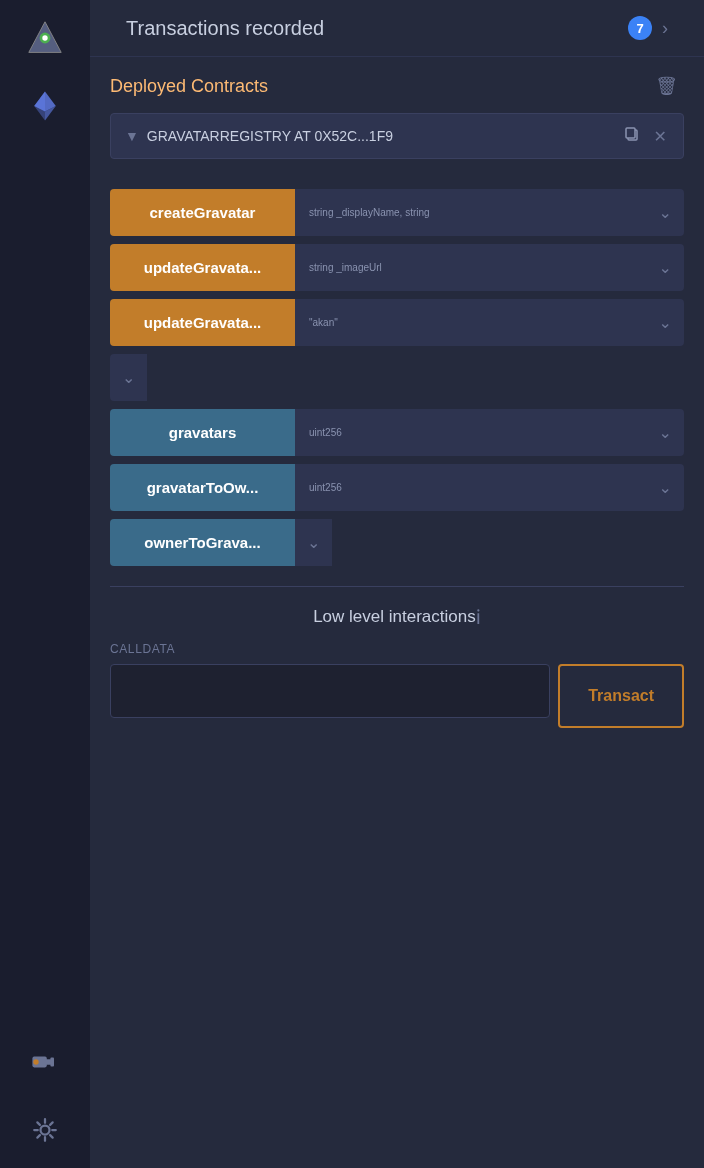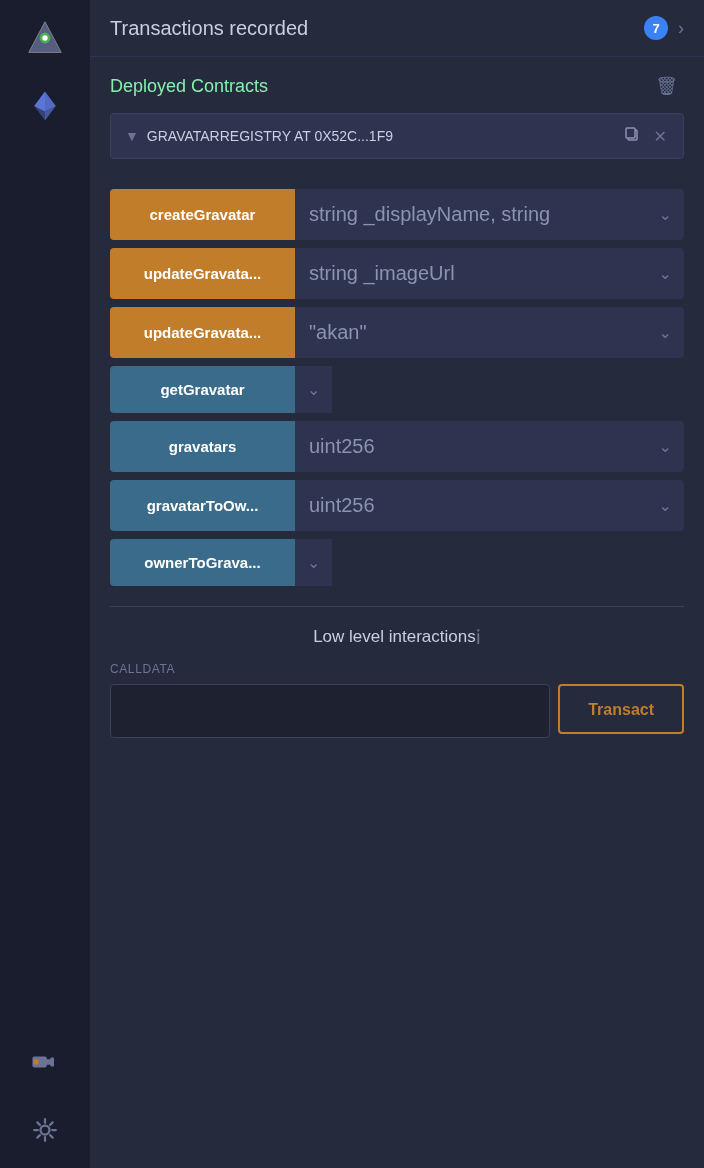--- a/index.html
+++ b/index.html
@@ -50,21 +50,21 @@
       background: #252a3d;
       display: flex;
       flex-direction: column;
       overflow-y: auto;
     }
 
     
     .header {
       display: flex;
       align-items: center;
-      padding: 16px 20px;
+      padding: 16px 36px;
       border-bottom: 1px solid #2e3450;
     }
     .header-title {
       font-size: 20px;
       color: #c8cfe0;
       font-weight: 500;
       flex: 1;
     }
     .badge {
       background: #3b82f6;
@@ -90,21 +90,21 @@
       padding: 16px 20px;
     }
     .section-header {
       display: flex;
       align-items: center;
       justify-content: space-between;
       margin-bottom: 14px;
     }
     .section-title {
       font-size: 18px;
-      color: #86efac;
+      color: #fdba74;
       font-weight: 500;
     }
     .icon-btn {
       background: none;
       border: none;
       cursor: pointer;
       color: #6b7494;
       font-size: 18px;
       padding: 2px 6px;
     }
@@ -174,21 +174,21 @@
       background: #c27d2a;
     }
     .fn-btn.blue {
       background: #3a6b8a;
     }
     .fn-param {
       flex: 1;
       background: #2e3450;
       padding: 14px 14px;
       color: #8a93b0;
-      font-size: 20px;
+      font-size: 10px;
       display: flex;
       align-items: center;
     }
     .fn-chevron {
       background: #2e3450;
       padding: 14px 12px;
       color: #6b7494;
       display: flex;
       align-items: center;
       font-size: 16px;
@@ -243,21 +243,21 @@
     }
     .transact-btn {
       background: transparent;
       border: 2px solid #c27d2a;
       color: #c27d2a;
       border-radius: 4px;
       padding: 15px 28px;
       font-size: 16px;
       font-weight: 600;
       cursor: pointer;
-      height: 50px;
+      height: 64px;
       white-space: nowrap;
     }
   </style>
 </head>
 <body>
 
 <div class="sidebar">
   <div class="sidebar-icon">
     <svg viewBox="0 0 40 40" fill="none">
       <polygon points="20,2 38,36 2,36" fill="#555e80" stroke="#888" stroke-width="1"></polygon>
@@ -335,21 +335,20 @@
       <div class="fn-chevron">⌄</div>
     </div>
 
     <div class="fn-row">
       <button class="fn-btn orange">updateGravata...</button>
       <div class="fn-param">"akan"</div>
       <div class="fn-chevron">⌄</div>
     </div>
 
     <div class="fn-row">
-      <button class="fn-btn blue">getGravatar</button>
       <div class="fn-chevron">⌄</div>
     </div>
 
     <div class="fn-row">
       <button class="fn-btn blue">gravatars</button>
       <div class="fn-param">uint256</div>
       <div class="fn-chevron">⌄</div>
     </div>
 
     <div class="fn-row">

